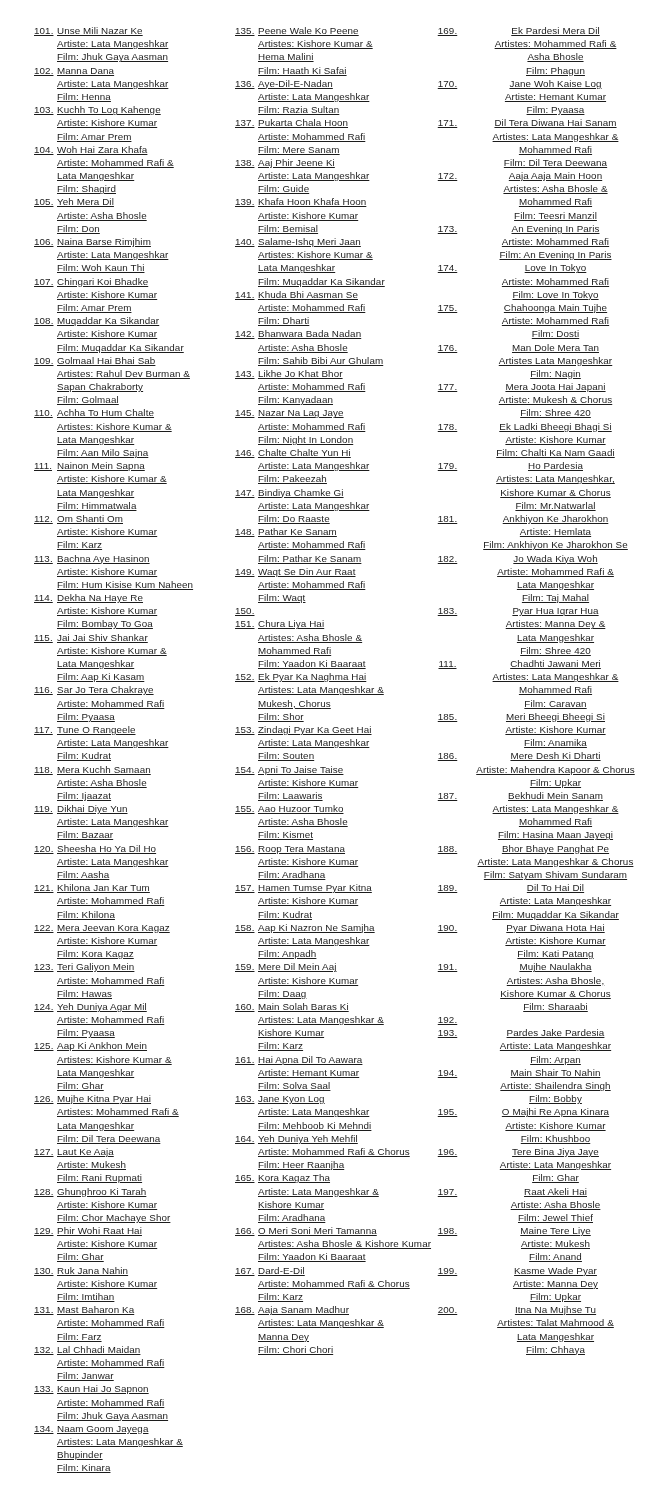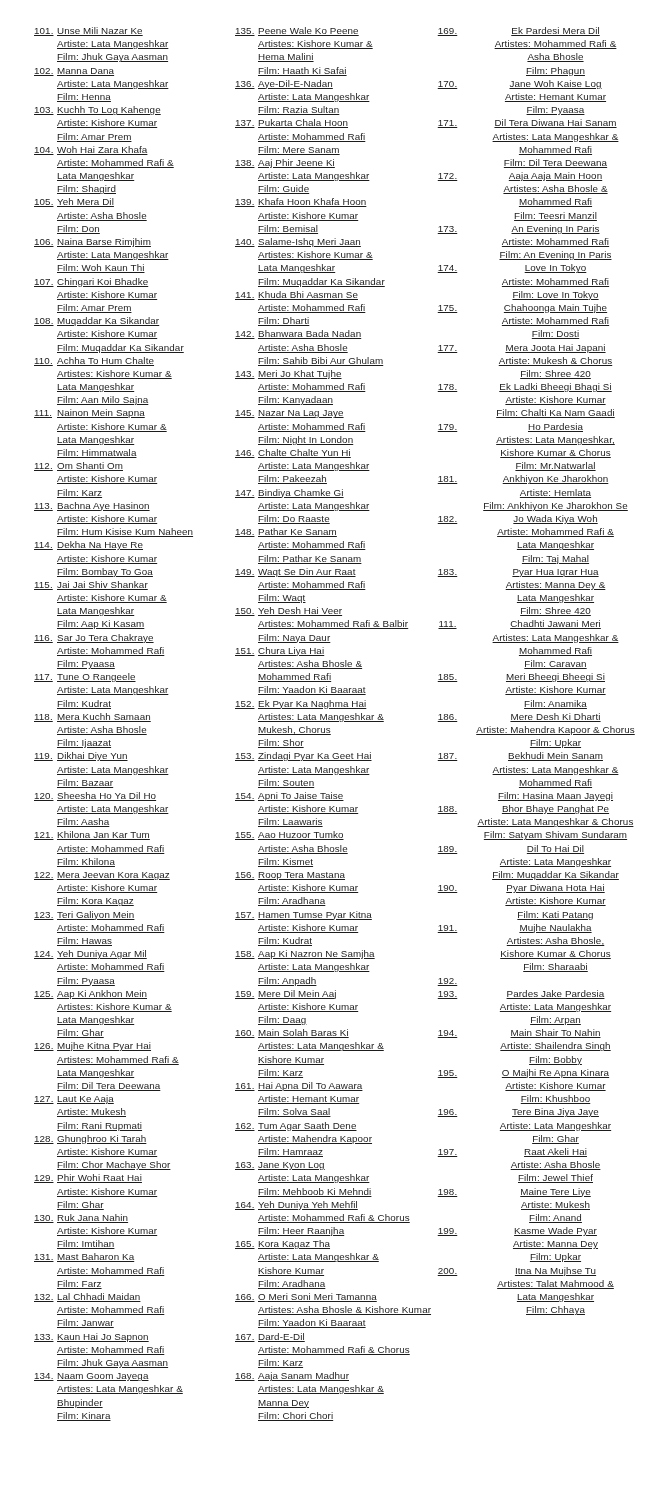--- a/index.html
+++ b/index.html
@@ -98,20 +98,29 @@
         </div>
         <div class="entry">
           <span class="num">108.</span>
           <div class="body">
             <div class="line">Muqaddar Ka Sikandar</div>
             <div class="line">Artiste: Kishore Kumar</div>
             <div class="line">Film: Muqaddar Ka Sikandar</div>
           </div>
         </div>
         <div class="entry">
+          <span class="num">109.</span>
+          <div class="body">
+            <div class="line">Golmaal Hai Bhai Sab</div>
+            <div class="line">Artistes: Rahul Dev Burman &amp;</div>
+            <div class="line">Sapan Chakraborty</div>
+            <div class="line">Film: Golmaal</div>
+          </div>
+        </div>
+        <div class="entry">
           <span class="num">110.</span>
           <div class="body">
             <div class="line">Achha To Hum Chalte</div>
             <div class="line">Artistes: Kishore Kumar &amp;</div>
             <div class="line">Lata Mangeshkar</div>
             <div class="line">Film: Aan Milo Sajna</div>
           </div>
         </div>
         <div class="entry">
           <span class="num">111.</span>
@@ -374,21 +383,21 @@
           <span class="num">142.</span>
           <div class="body">
             <div class="line">Bhanwara Bada Nadan</div>
             <div class="line">Artiste: Asha Bhosle</div>
             <div class="line">Film: Sahib Bibi Aur Ghulam</div>
           </div>
         </div>
         <div class="entry">
           <span class="num">143.</span>
           <div class="body">
-            <div class="line">Meri Jo Khat Tujhe</div>
+            <div class="line">Likhe Jo Khat Bhor</div>
             <div class="line">Artiste: Mohammed Rafi</div>
             <div class="line">Film: Kanyadaan</div>
           </div>
         </div>
         <div class="entry">
           <span class="num">145.</span>
           <div class="body">
             <div class="line">Nazar Na Lag Jaye</div>
             <div class="line">Artiste: Mohammed Rafi</div>
             <div class="line">Film: Night In London</div>
@@ -421,25 +430,20 @@
         <div class="entry">
           <span class="num">149.</span>
           <div class="body">
             <div class="line">Waqt Se Din Aur Raat</div>
             <div class="line">Artiste: Mohammed Rafi</div>
             <div class="line">Film: Waqt</div>
           </div>
         </div>
         <div class="entry">
           <span class="num">150.</span>
-          <div class="body">
-            <div class="line">Yeh Desh Hai Veer</div>
-            <div class="line">Artistes: Mohammed Rafi &amp; Balbir</div>
-            <div class="line">Film: Naya Daur</div>
-          </div>
         </div>
         <div class="entry">
           <span class="num">151.</span>
           <div class="body">
             <div class="line">Chura Liya Hai</div>
             <div class="line">Artistes: Asha Bhosle &amp;</div>
             <div class="line">Mohammed Rafi</div>
             <div class="line">Film: Yaadon Ki Baaraat</div>
           </div>
         </div>
@@ -519,28 +523,20 @@
         </div>
         <div class="entry">
           <span class="num">161.</span>
           <div class="body">
             <div class="line">Hai Apna Dil To Aawara</div>
             <div class="line">Artiste: Hemant Kumar</div>
             <div class="line">Film: Solva Saal</div>
           </div>
         </div>
         <div class="entry">
-          <span class="num">162.</span>
-          <div class="body">
-            <div class="line">Tum Agar Saath Dene</div>
-            <div class="line">Artiste: Mahendra Kapoor</div>
-            <div class="line">Film: Hamraaz</div>
-          </div>
-        </div>
-        <div class="entry">
           <span class="num">163.</span>
           <div class="body">
             <div class="line">Jane Kyon Log</div>
             <div class="line">Artiste: Lata Mangeshkar</div>
             <div class="line">Film: Mehboob Ki Mehndi</div>
           </div>
         </div>
         <div class="entry">
           <span class="num">164.</span>
           <div class="body">
@@ -635,20 +631,28 @@
             <div class="line">Artiste: Mohammed Rafi</div>
             <div class="line">Film: Love In Tokyo</div>
           </div>
         </div>
         <div class="entry">
           <span class="num">175.</span>
           <div class="body">
             <div class="line">Chahoonga Main Tujhe</div>
             <div class="line">Artiste: Mohammed Rafi</div>
             <div class="line">Film: Dosti</div>
+          </div>
+        </div>
+        <div class="entry">
+          <span class="num">176.</span>
+          <div class="body">
+            <div class="line">Man Dole Mera Tan</div>
+            <div class="line">Artistes Lata Mangeshkar</div>
+            <div class="line">Film: Nagin</div>
           </div>
         </div>
         <div class="entry">
           <span class="num">177.</span>
           <div class="body">
             <div class="line">Mera Joota Hai Japani</div>
             <div class="line">Artiste: Mukesh &amp; Chorus</div>
             <div class="line">Film: Shree 420</div>
           </div>
         </div>

